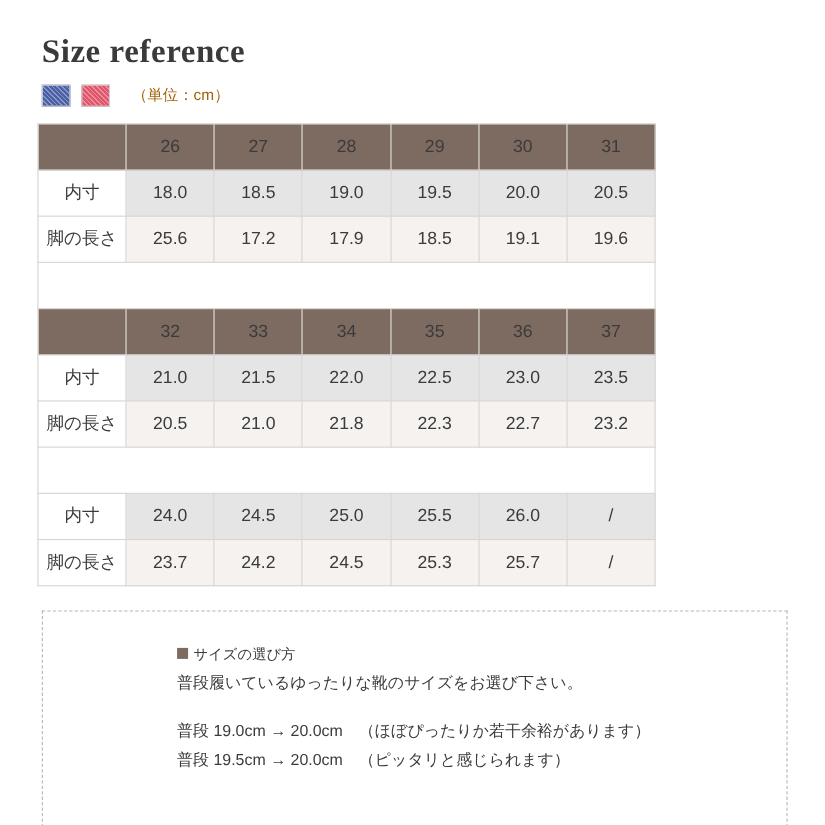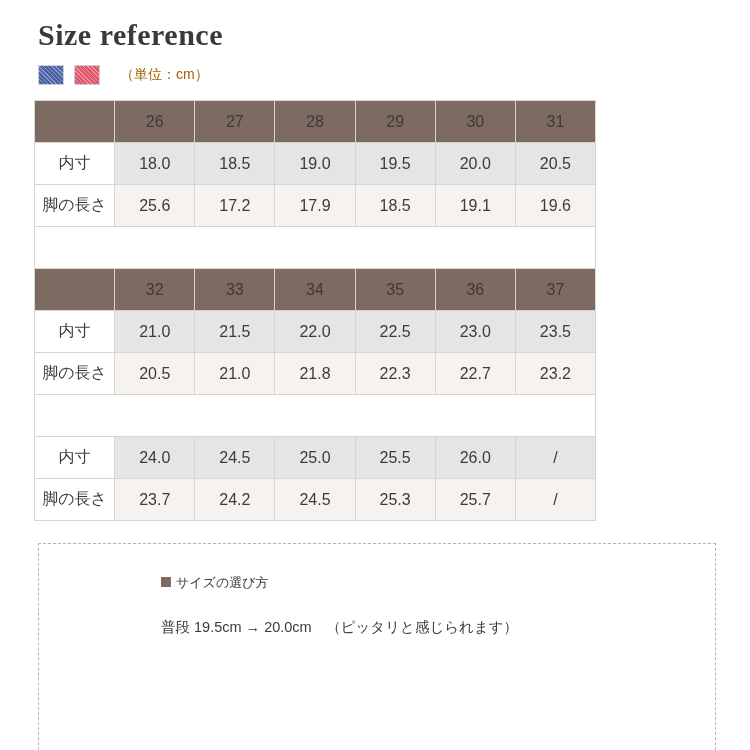--- a/index.html
+++ b/index.html
@@ -12,21 +12,21 @@
     background: #ffffff;
     font-family: "Liberation Sans", sans-serif;
     color: #3b3b3b;
     overflow: hidden;
   }
   .page {
     position: relative;
     width: 750px;
     height: 750px;
     box-sizing: border-box;
-    padding: 4px 34px;
+    padding: 16px 34px;
   }
   .title {
     font-family: "Liberation Serif", serif;
     font-size: 30px;
     font-weight: bold;
     letter-spacing: 0.5px;
     color: #3a3a3a;
     padding-top: 14px;
     padding-left: 4px;
     margin: 0;
@@ -232,19 +232,21 @@
         <td class="val-dark">/</td>
       </tr>
     </tbody>
   </table>
 
   <div class="note-box">
     <div class="note-inner">
       <div class="note-head">
         <span class="sq"></span><span>サイズの選び方</span>
       </div>
+      <div class="note-line">普段履いているゆったりな靴のサイズをお選び下さい。</div>
       <div class="note-gap"></div>
+      <div class="note-line">普段 19.0cm → 20.0cm　（ほぼぴったりか若干余裕があります）</div>
       <div class="note-line">普段 19.5cm → 20.0cm　（ピッタリと感じられます）</div>
     </div>
 
   </div>
 
 </div>
 
 </body></html>

